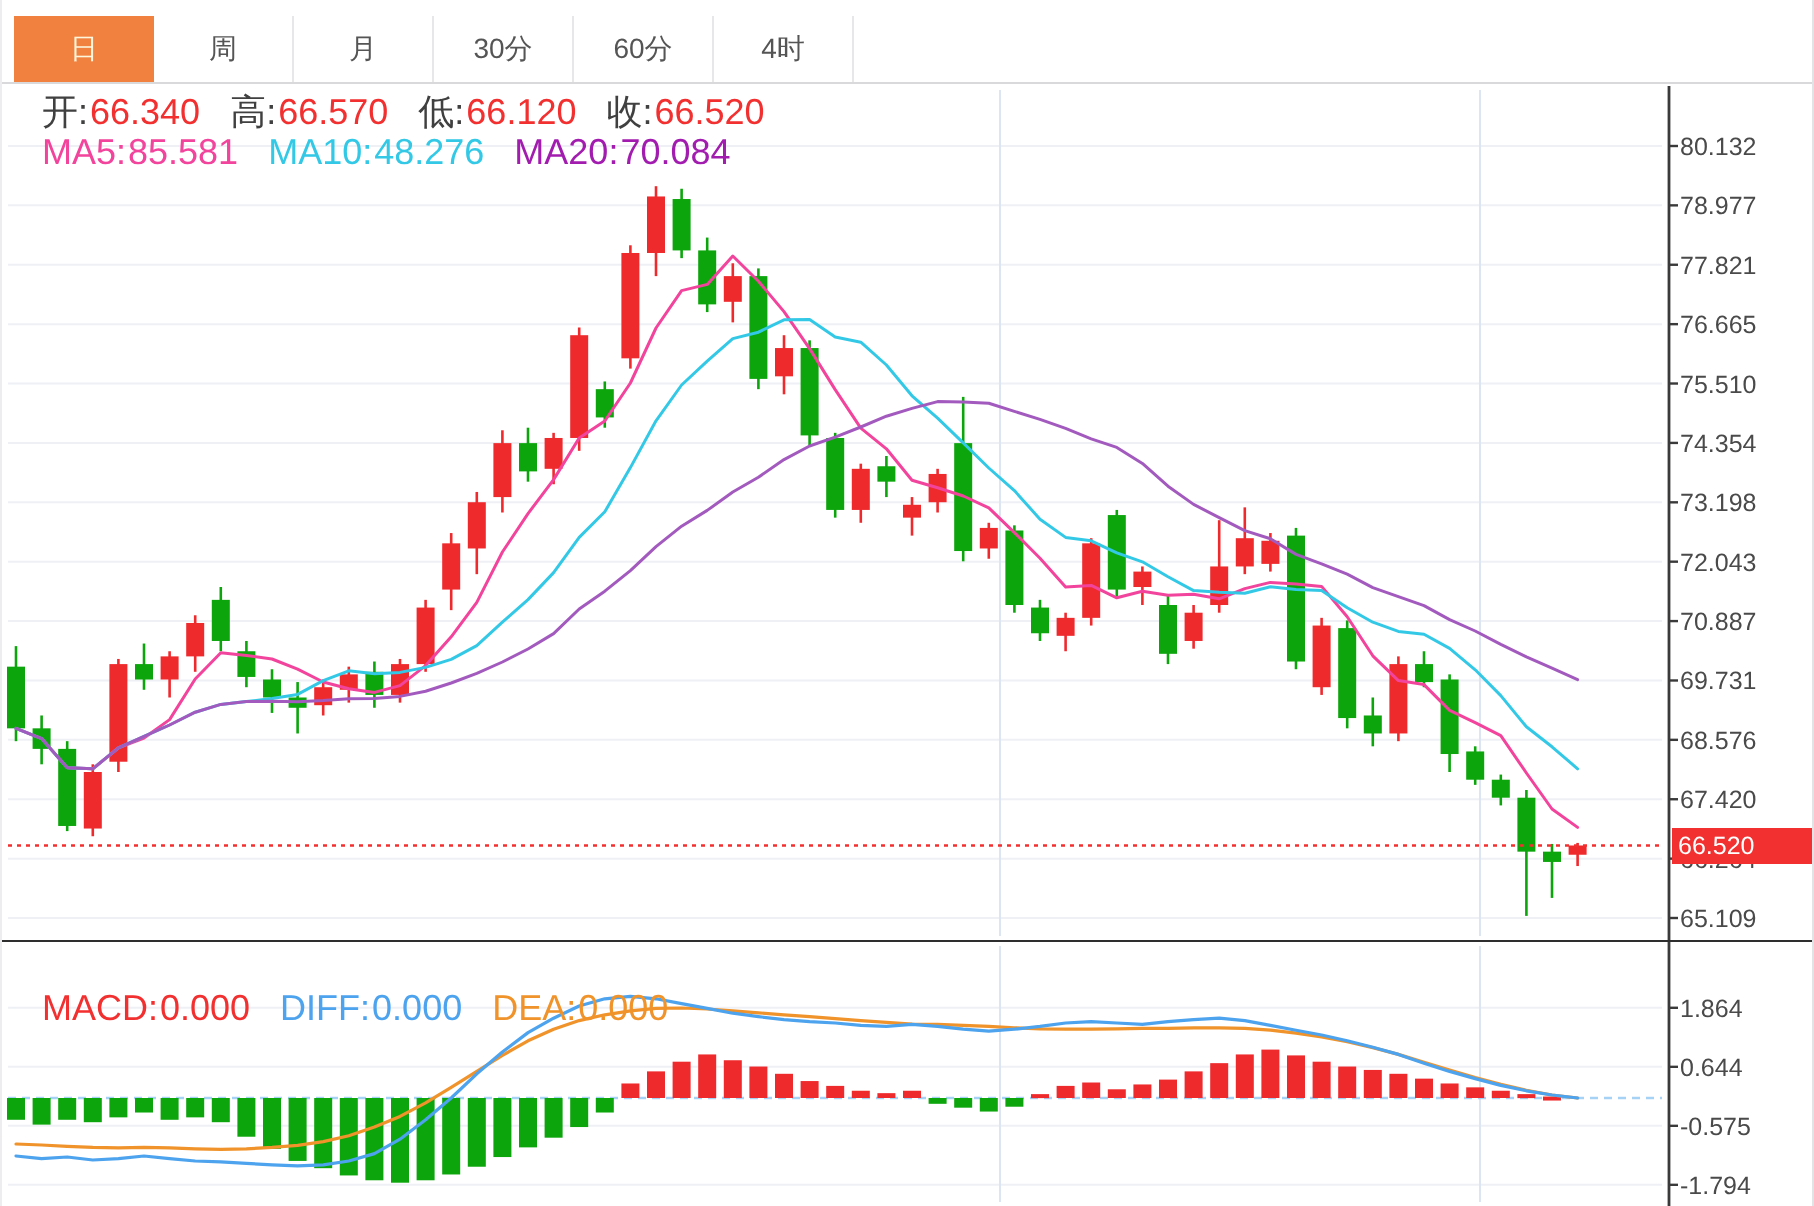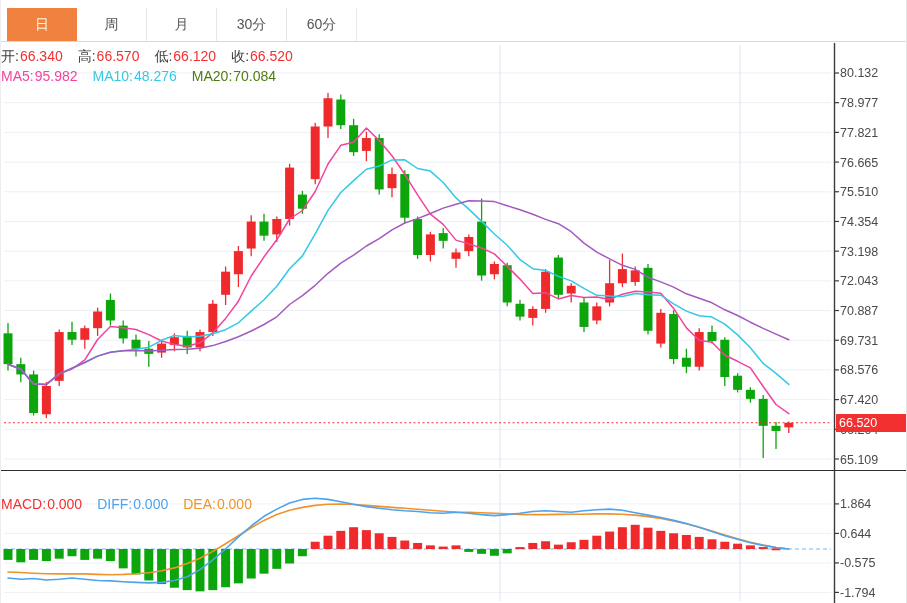--- a/index.html
+++ b/index.html
@@ -5,25 +5,25 @@
   html,body{margin:0;padding:0;background:#fff;}
   #app{position:relative;width:907px;height:603px;background:#fff;overflow:hidden;
        font-family:"Liberation Sans",sans-serif;border-left:1px solid #ededf0;border-right:1px solid #e3e3e6;box-sizing:border-box;}
   
   .tabbar{position:absolute;top:0;left:0;width:100%;height:42px;box-sizing:border-box;
           border-bottom:1px solid #d9d9dc;display:flex;align-items:flex-end;padding-left:6px;background:#fff;z-index:5;}
   .tab{width:70px;height:33px;line-height:33px;text-align:center;font-size:14px;color:#555;
        border-right:1px solid #e7e7ea;cursor:pointer;box-sizing:border-box;background:#fff;}
   .tab.active{background:#f0813e;color:#fdf6dc;border-right:none;}
   
-  .legend{position:absolute;left:0;z-index:4;font-size:14px;white-space:nowrap;line-height:18px;}
+  .legend{position:absolute;left:20px;z-index:4;font-size:18px;white-space:nowrap;line-height:18px;}
   .legend .lbl{margin-right:1px;}
   .legend .val{margin-right:15px;}
   .dark{color:#404040;} .red{color:#f23030;} .pink{color:#f2449c;} .cyan{color:#33c9e6;}
-  .purple{color:#4d7c0f;margin-top:44px;} .blue{color:#4da3ee;} .orange{color:#f0932a;}
+  .purple{color:#a21caf;margin-top:44px;} .blue{color:#4da3ee;} .orange{color:#f0932a;}
   #quote-row{top:47px;}
   #ma-row{top:67px;}
   #macd-row{top:475px;margin-top:20px;}
   
   #main-svg{position:absolute;top:42px;left:0;z-index:1;display:block;}
   #macd-svg{position:absolute;top:471px;left:0;z-index:1;display:block;}
   #divider{position:absolute;top:470px;left:0;width:907px;height:1px;background:#2e2e2e;z-index:3;}
   
   #price-tag{position:absolute;left:835px;top:414px;width:71px;height:18px;line-height:18px;
              background:#f23030;color:#ffffff;font-size:12.5px;padding-left:3px;box-sizing:border-box;z-index:6;}
@@ -32,28 +32,29 @@
 <body>
 
 <div id="app">
 
   <div class="tabbar">
     <div class="tab active">日</div>
     <div class="tab">周</div>
     <div class="tab">月</div>
     <div class="tab">30分</div>
     <div class="tab">60分</div>
+    <div class="tab">4时</div>
   </div>
 
   <div class="legend" id="quote-row">
     <span class="lbl dark">开:</span><span class="val red">66.340</span><span class="lbl dark">高:</span><span class="val red">66.570</span><span class="lbl dark">低:</span><span class="val red">66.120</span><span class="lbl dark">收:</span><span class="val red">66.520</span>
   </div>
 
   <div class="legend" id="ma-row">
-    <span class="lbl pink">MA5:</span><span class="val pink">95.982</span><span class="lbl cyan">MA10:</span><span class="val cyan">48.276</span><span class="lbl purple">MA20:</span><span class="val purple">70.084</span>
+    <span class="lbl pink">MA5:</span><span class="val pink">85.581</span><span class="lbl cyan">MA10:</span><span class="val cyan">48.276</span><span class="lbl purple">MA20:</span><span class="val purple">70.084</span>
   </div>
 
   <svg id="main-svg" width="907" height="428" viewBox="0 0 907 428">
       <line x1="3" x2="830" y1="30.999037999999757" y2="30.999037999999757" stroke="#eef0f6" stroke-width="1"></line>
       <line x1="3" x2="830" y1="60.675607999999784" y2="60.675607999999784" stroke="#eef0f6" stroke-width="1"></line>
       <line x1="3" x2="830" y1="90.37787199999991" y2="90.37787199999991" stroke="#eef0f6" stroke-width="1"></line>
       <line x1="3" x2="830" y1="120.0801359999997" y2="120.0801359999997" stroke="#eef0f6" stroke-width="1"></line>
       <line x1="3" x2="830" y1="149.75670599999972" y2="149.75670599999972" stroke="#eef0f6" stroke-width="1"></line>
       <line x1="3" x2="830" y1="179.45896999999988" y2="179.45896999999988" stroke="#eef0f6" stroke-width="1"></line>
       <line x1="3" x2="830" y1="209.16123400000004" y2="209.16123400000004" stroke="#eef0f6" stroke-width="1"></line>

